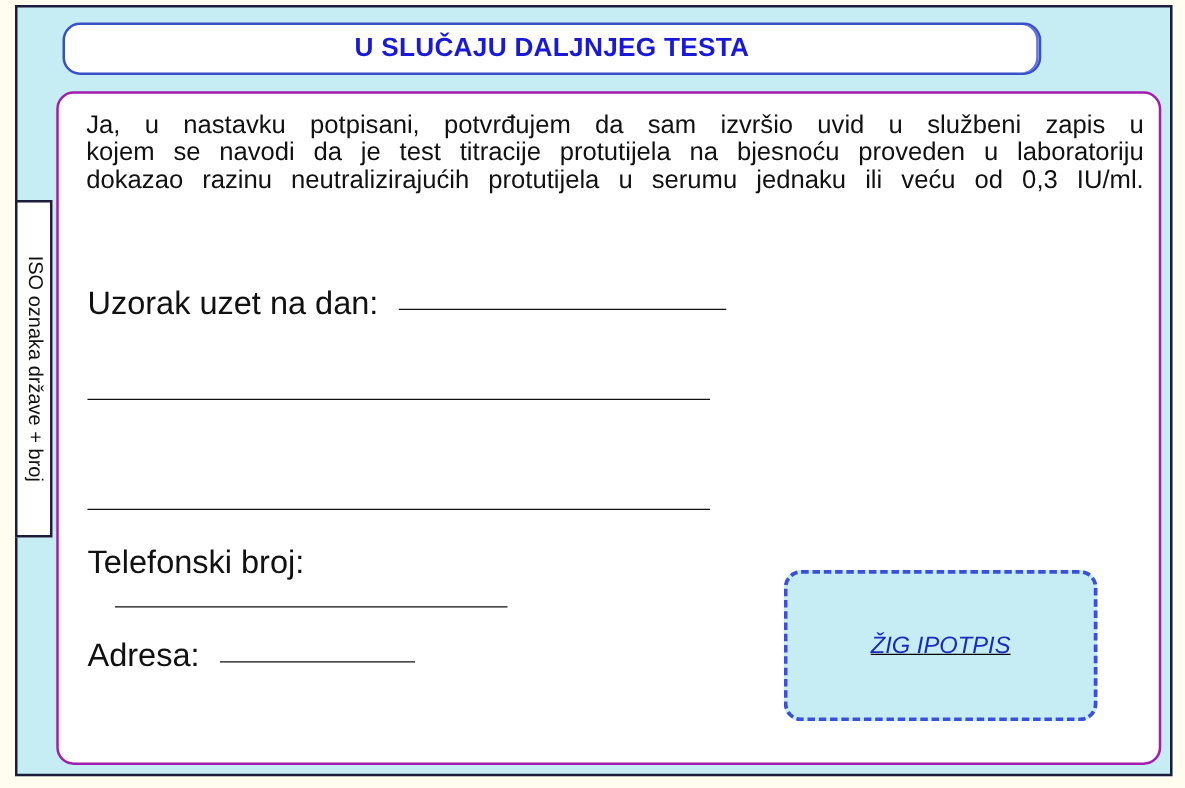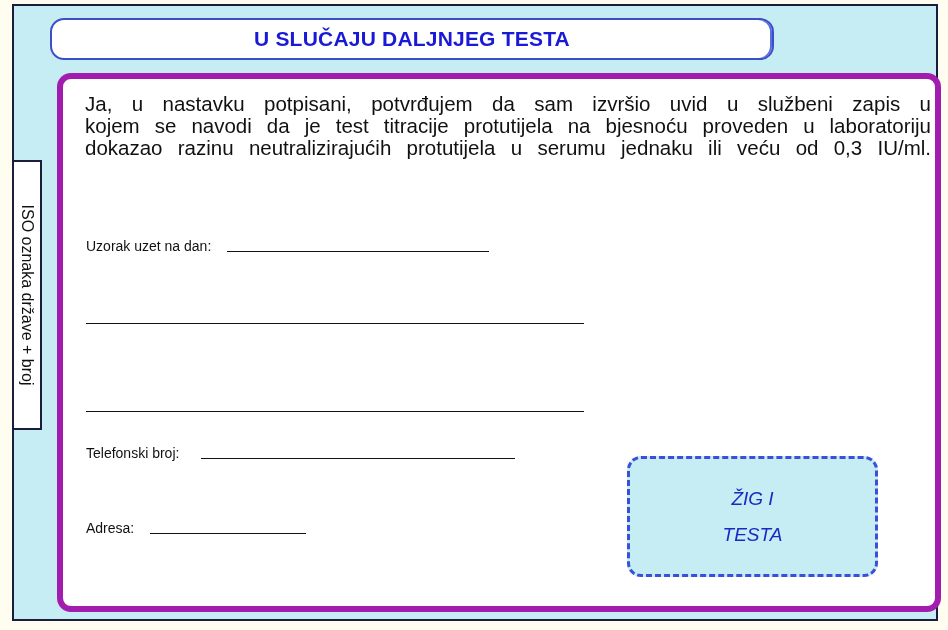--- a/index.html
+++ b/index.html
@@ -18,45 +18,45 @@
     width: 926px;
     height: 617px;
     background: #c6ecf4;
     border: 2px solid #1c1c3c;
     box-sizing: border-box;
   }
   .title-bar {
     position: absolute;
     left: 50px;
     top: 18px;
-    width: 724px;
+    width: 783px;
     height: 42px;
     background: #ffffff;
     border: 2px solid #3b4fc8;
     border-radius: 14px;
     box-sizing: border-box;
     box-shadow: -2px 0 0 #5a6fe0 inset;
     display: flex;
     align-items: center;
     justify-content: center;
   }
   .title-text {
     color: #1a1ad6;
     font-weight: bold;
     font-size: 21px;
     letter-spacing: 0.2px;
   }
   .content-box {
     position: absolute;
-    left: 57px;
+    left: 45px;
     top: 73px;
     width: 884px;
     height: 539px;
     background: #ffffff;
-    border: 6px solid #a21caf;
+    border: 2px solid #a21caf;
     border-radius: 14px;
     box-sizing: border-box;
   }
   .intro-text {
     position: absolute;
     left: 22px;
     top: 14px;
     width: 846px;
     font-size: 20.5px;
     line-height: 22px;
@@ -67,22 +67,22 @@
   .intro-line {
     display: block;
     text-align: justify;
     text-align-last: justify;
     white-space: nowrap;
   }
   .field-row {
     position: absolute;
     left: 23px;
     display: flex;
-    align-items: flex-end;
-    font-size: 14px;
+    align-items: flex-start;
+    font-size: 26px;
     color: #111111;
   }
   .field-label {
     white-space: nowrap;
   }
   .field-line {
     border-bottom: 1.5px solid #111111;
     height: 20px;
     margin-bottom: 2px;
   }
@@ -116,23 +116,23 @@
     position: absolute;
     left: 627px;
     top: 456px;
     width: 251px;
     height: 121px;
     background: #c6ecf4;
     border: 3px dashed #3b4fd8;
     border-radius: 14px;
     box-sizing: border-box;
     display: flex;
-    flex-direction: column;
     align-items: center;
     justify-content: center;
+    text-decoration: underline;
   }
   .stamp-line {
     color: #1a2ac0;
     font-style: italic;
     font-size: 19px;
     line-height: 36px;
   }
 </style>
 </head>
 <body>
@@ -152,31 +152,31 @@
 
   <div class="field-row" style="top:152px;">
     <span class="field-label">Uzorak uzet na dan:</span>
     <span class="field-line" style="width:262px; margin-left:16px;"></span>
   </div>
 
   <div class="full-line" style="top:224px; height:20px;"></div>
 
   <div class="full-line" style="top:312px; height:20px;"></div>
 
-  <div class="field-row" style="top:359px;">
+  <div class="field-row" style="top:359px;flex-direction:column;">
     <span class="field-label">Telefonski broj:</span>
     <span class="field-line" style="width:314px; margin-left:22px;"></span>
   </div>
 
   <div class="field-row" style="top:434px;">
     <span class="field-label">Adresa:</span>
     <span class="field-line" style="width:156px; margin-left:16px;"></span>
   </div>
 </div>
 
 <div class="side-tab">
   <span class="side-tab-text">ISO oznaka države + broj</span>
 </div>
 
 <div class="stamp-box">
   <span class="stamp-line">ŽIG I</span>
-  <span class="stamp-line">TESTA</span>
+  <span class="stamp-line">POTPIS</span>
 </div>
 
 </body></html>

